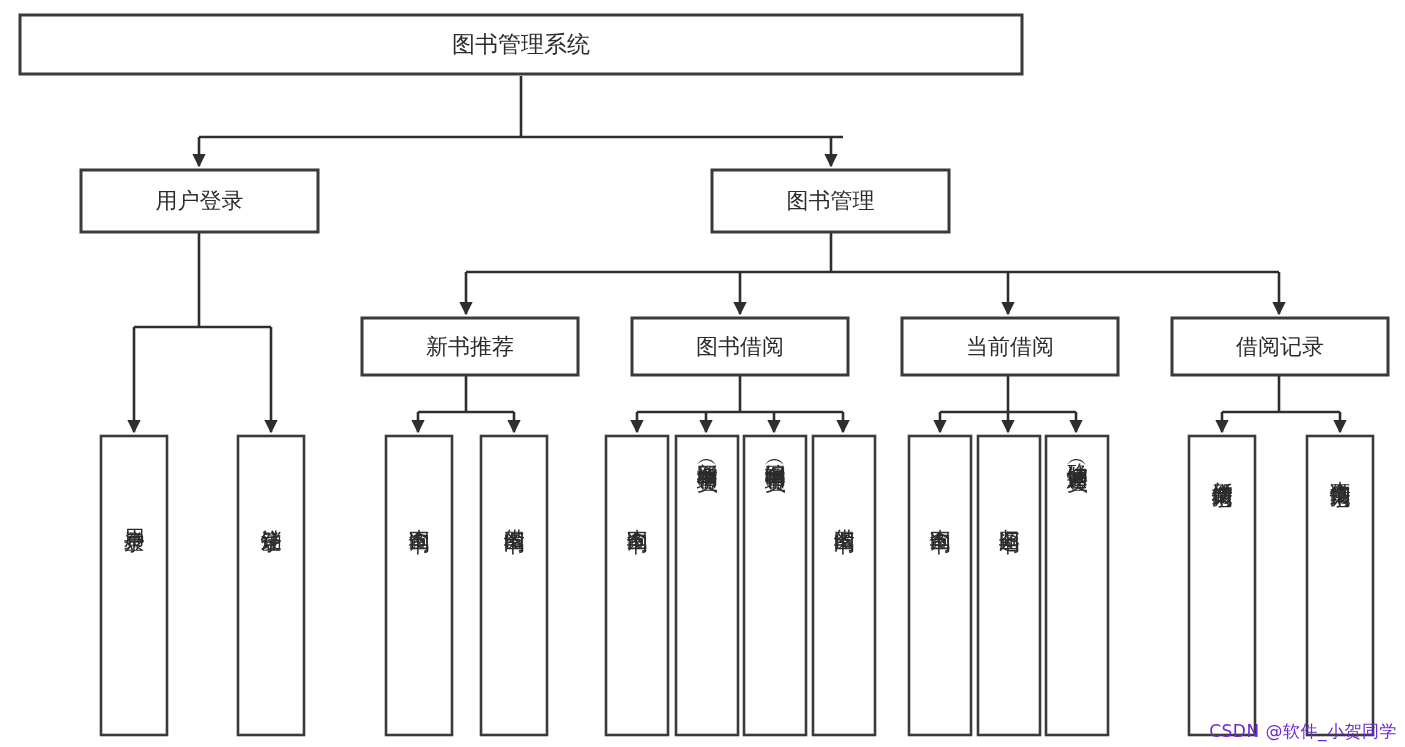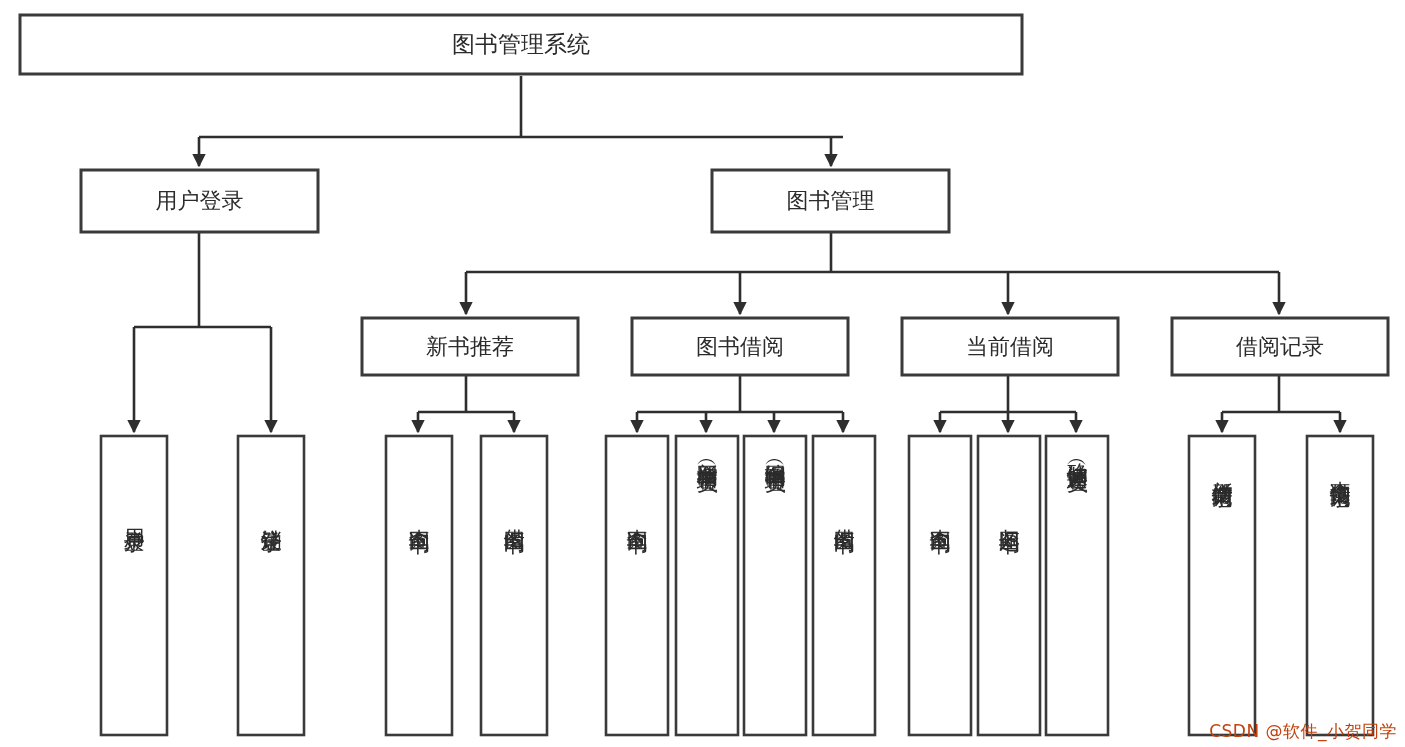--- a/index.html
+++ b/index.html
@@ -72,21 +72,21 @@
     color: #2b2b2b;
     letter-spacing: 1.5px;
     white-space: nowrap;
   }
   .watermark {
     position: absolute;
     right: 8px;
     bottom: 4px;
     font-family: "DejaVu Sans", "Liberation Sans", sans-serif;
     font-size: 17px;
-    color: #c2410c;
+    color: #6d28d9;
     white-space: nowrap;
     letter-spacing: 0.5px;
   }
 </style>
 </head>
 <body>
 
 <div id="diagram-root">
 
   <svg id="flow" viewBox="0 0 1405 747" xmlns="http://www.w3.org/2000/svg">

